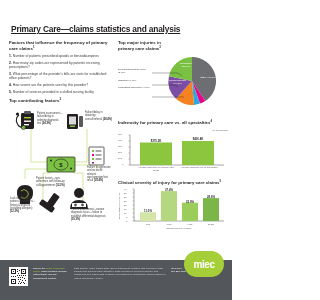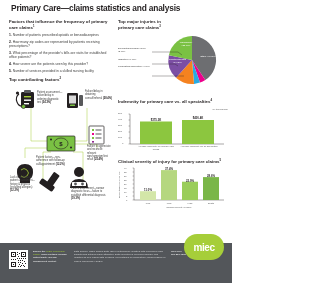--- a/index.html
+++ b/index.html
@@ -7,21 +7,21 @@
   body {
     font-family:"Liberation Sans", sans-serif;
     background:#ffffff;
     color:#231f20;
     font-size:3px;
     overflow:hidden;
   }
   .page { position:relative; width:232px; height:300px; background:#fff; }
 
   
-  .title-bar { padding:3px 11px 6px 11px; }
+  .title-bar { padding:24px 11px 6px 11px;text-decoration:underline; }
   .main-title { font-size:8.4px; font-weight:bold; letter-spacing:-0.2px; color:#231f20; }
 
   
   .cols { display:flex; padding:0 9px; gap:5px; }
   .col-left { width:104px; }
   .col-right { width:110px; }
 
   .sec-head {
     font-size:4.4px; font-weight:bold; line-height:1.28; color:#231f20;
     margin-bottom:2.5px;
@@ -52,21 +52,21 @@
   .bar-val { font-size:2.8px; font-weight:bold; color:#231f20; text-align:center; }
   .cat-lbl { font-size:2.35px; line-height:1.25; text-align:center; color:#58595b; }
   .ylabel-vert {
     position:absolute; font-size:2.4px; color:#58595b; line-height:1.2;
     transform:rotate(-90deg); transform-origin:left top; white-space:nowrap;
   }
   .axis-caption { font-size:2.4px; color:#58595b; text-align:center; margin-top:1px; }
 
   
   .footer {
-    position:absolute; left:0; bottom:17px; width:232px; height:40px;
+    position:absolute; left:0; bottom:0; width:232px; height:40px;
     background:#53565a;
   }
   .footer-inner { display:flex; align-items:flex-start; padding:7px 9px; gap:5px; }
   .qr { width:19px; height:19px; background:#fff; padding:1px; flex:none; }
   .qr svg { display:block; }
   .f-txt { font-size:2.45px; line-height:1.3; color:#ffffff; }
   .f-txt .lime { color:#a6ce39; }
   .f-col1 { width:36px; }
   .f-col2 { width:92px; color:#d7d8d9; }
   .f-col3 { width:42px; }

